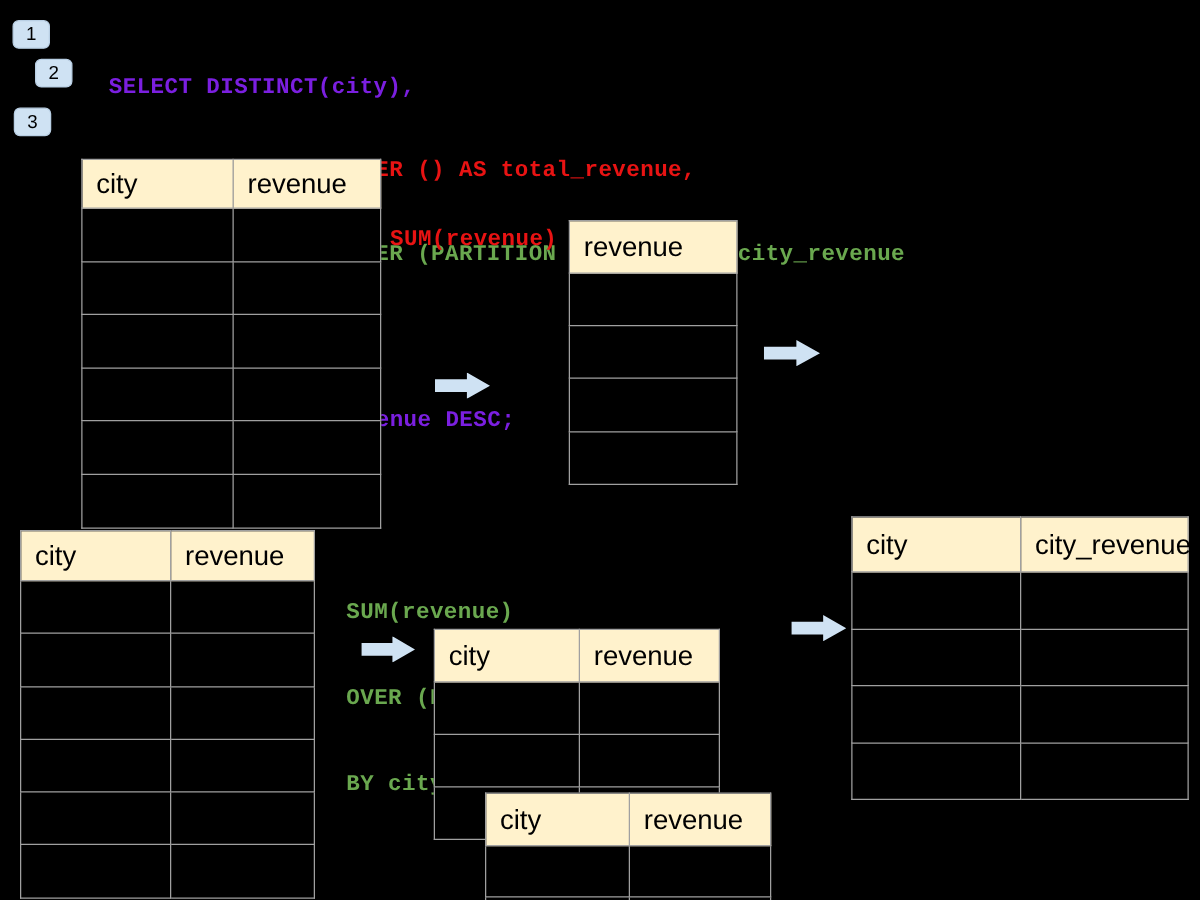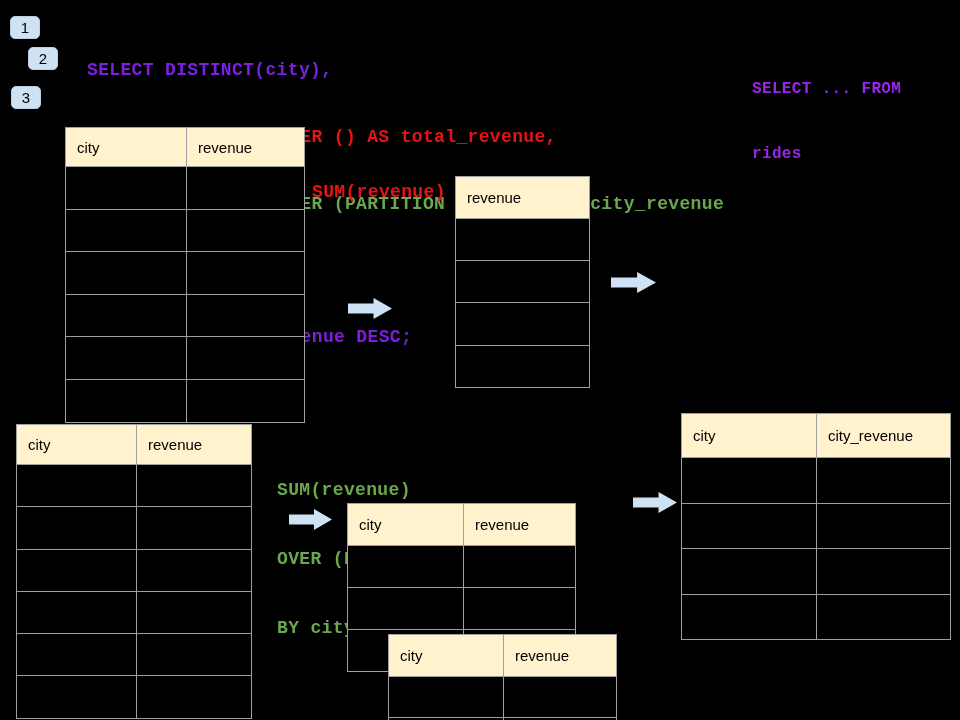--- a/index.html
+++ b/index.html
@@ -37,21 +37,21 @@
   #badge-1{left:10px; top:16px;}
   #badge-2{left:28px; top:47px;}
   #badge-3{left:11px; top:86px;}
   
   table.tbl{
     position:absolute; border-collapse:collapse; table-layout:fixed;
     background:var(--bg);
   }
   table.tbl th{
     background:var(--header_fill); color:var(--text_black);
-    font-weight:normal; font-size:15px; text-align:left; padding:0 0 0 11px;
+    font-weight:normal; font-size:22px; text-align:left; padding:0 0 0 11px;
     border:1px solid var(--table_border); box-sizing:border-box;
   }
   table.tbl td{border:1px solid var(--table_border); padding:0;}
   #t1{left:65px; top:127px; width:240px;}
   #t1 th{height:39px;} #t1 td{height:41.6px;} #t1 th:first-child{width:121px;}
   #t2{left:455px; top:176px; width:135px;}
   #t2 th{height:42px;} #t2 td{height:41.2px;}
   #t3{left:16px; top:424px; width:236px;}
   #t3 th{height:40px;} #t3 td{height:41.3px;} #t3 th:first-child{width:120px;}
   #t4{left:347px; top:503px; width:229px;}
@@ -80,24 +80,20 @@
   <div class="abs badge" id="badge-3">3</div>
 
   <div class="abs mono" id="code">
     <div class="c-purple">SELECT DISTINCT(city),</div>
     <div class="c-red ind-sum">SUM(revenue) OVER () AS total_revenue,</div>
     <div class="c-green ind-sum">SUM(revenue) OVER (PARTITION BY city) as city_revenue</div>
     <div class="c-purple ind-from">FROM rides</div>
     <div class="c-purple ind-from">ORDER by city_revenue DESC;</div>
   </div>
 
-  <div class="abs mono" id="side-note">
-    <div>SELECT ... FROM</div>
-    <div>rides</div>
-  </div>
 
   <div class="abs mono" id="ann-total">
     <div>SUM(revenue)</div>
   </div>
 
   <div class="abs mono" id="ann-partition">
     <div>SUM(revenue)</div>
     <div>OVER (PARTITION</div>
     <div>BY city)</div>
   </div>

